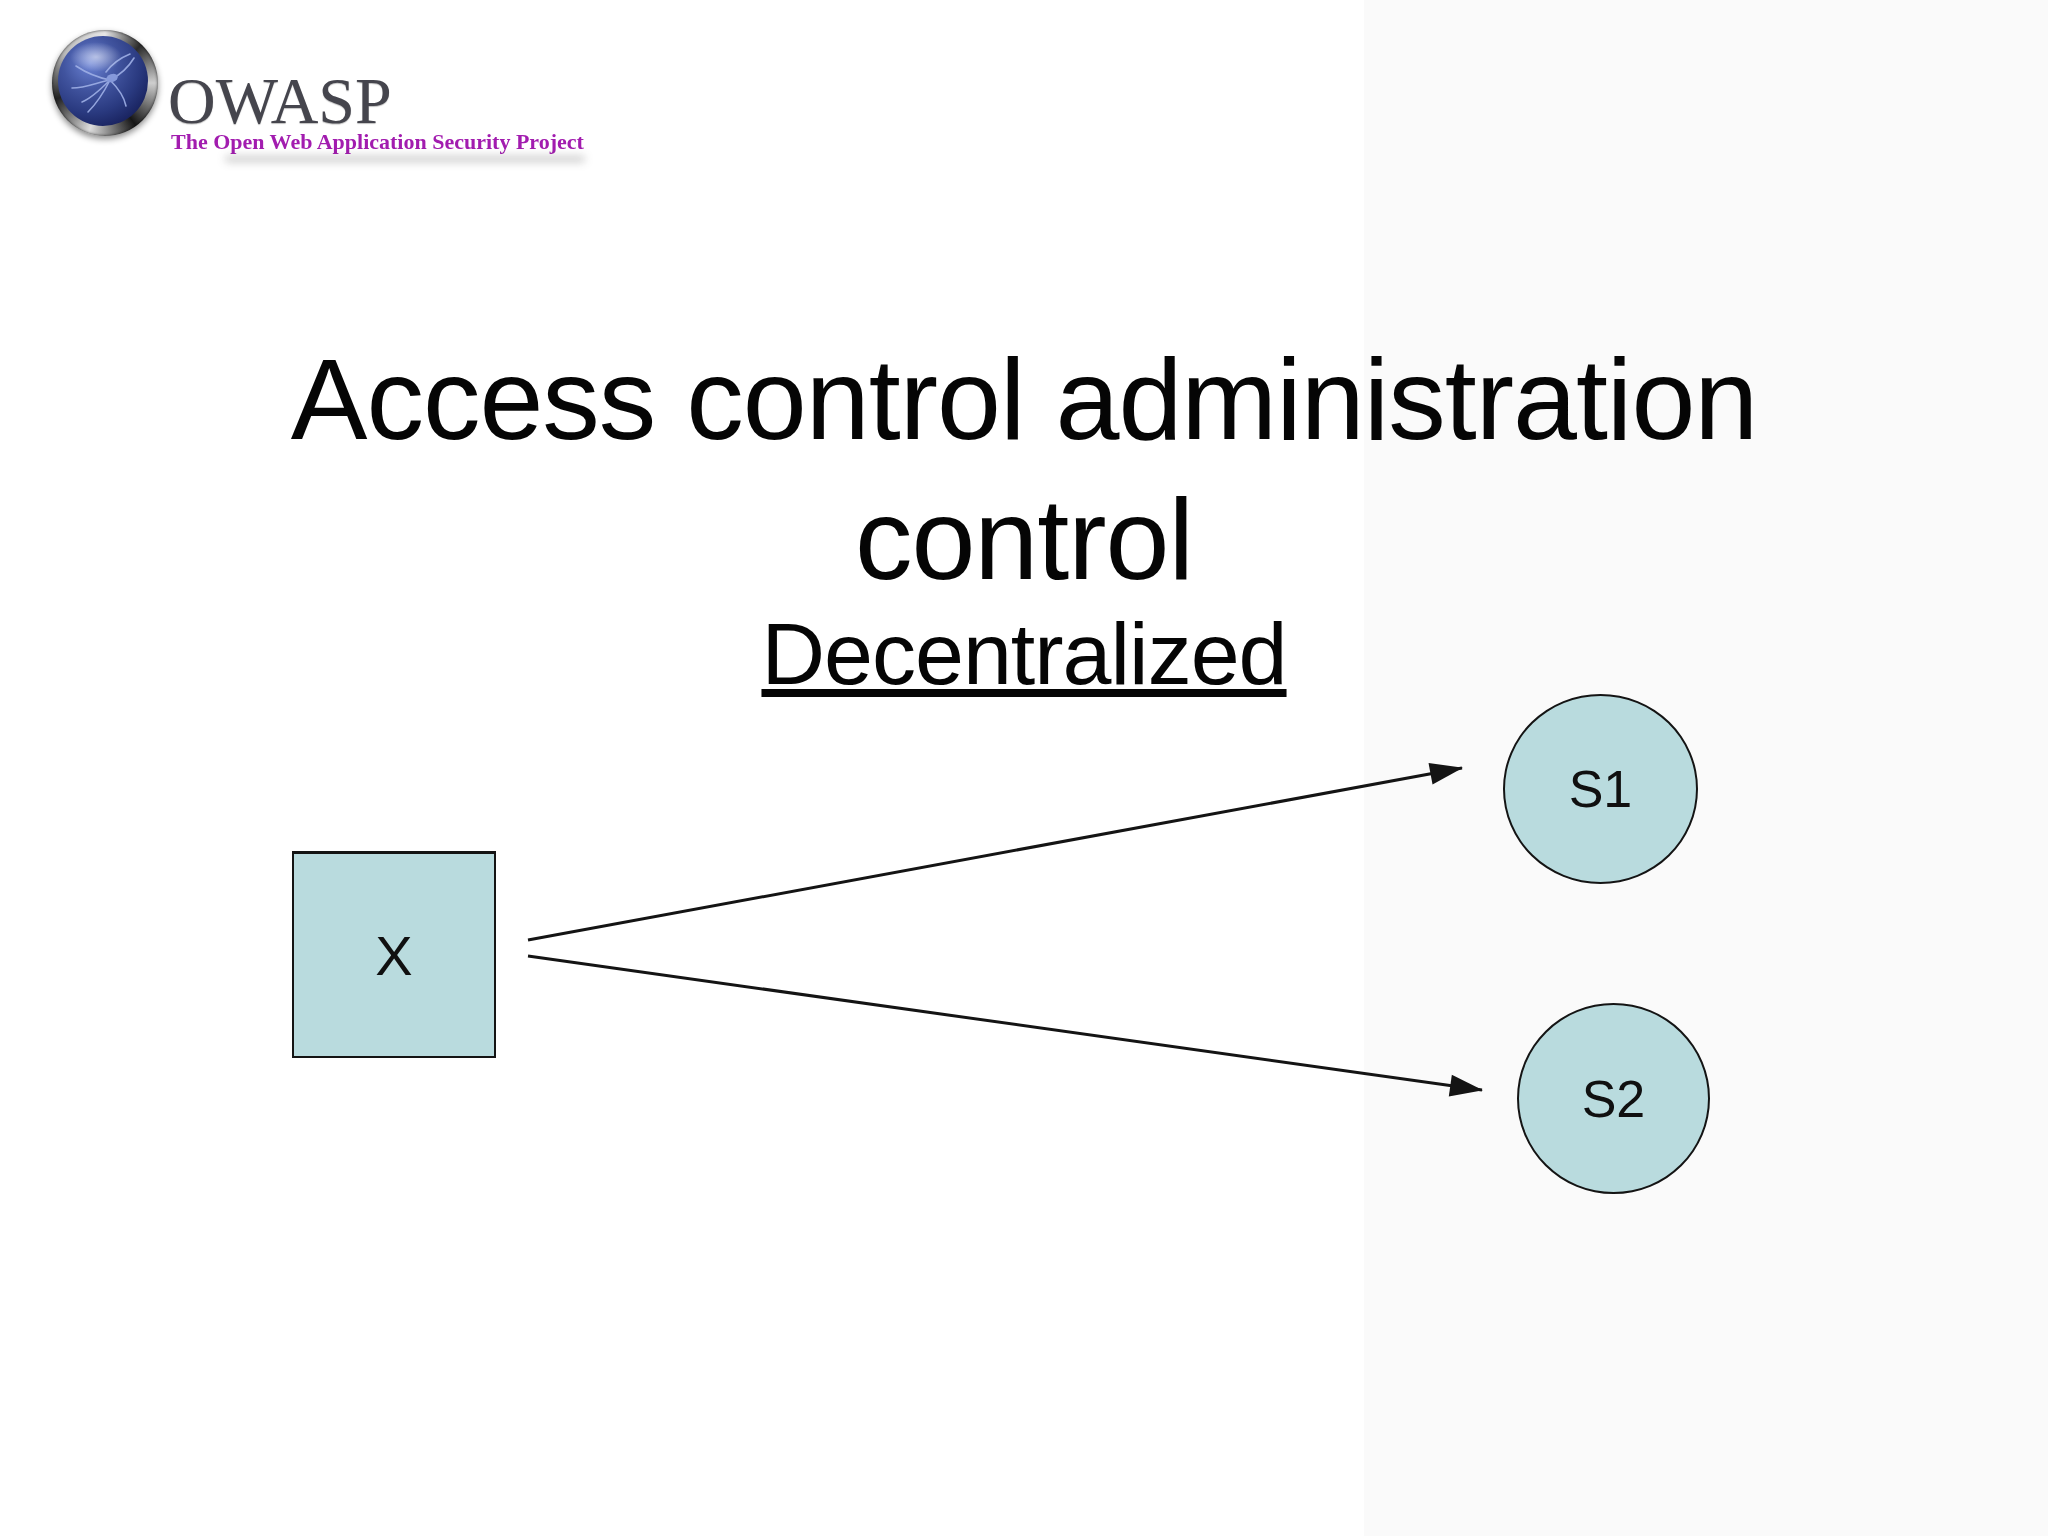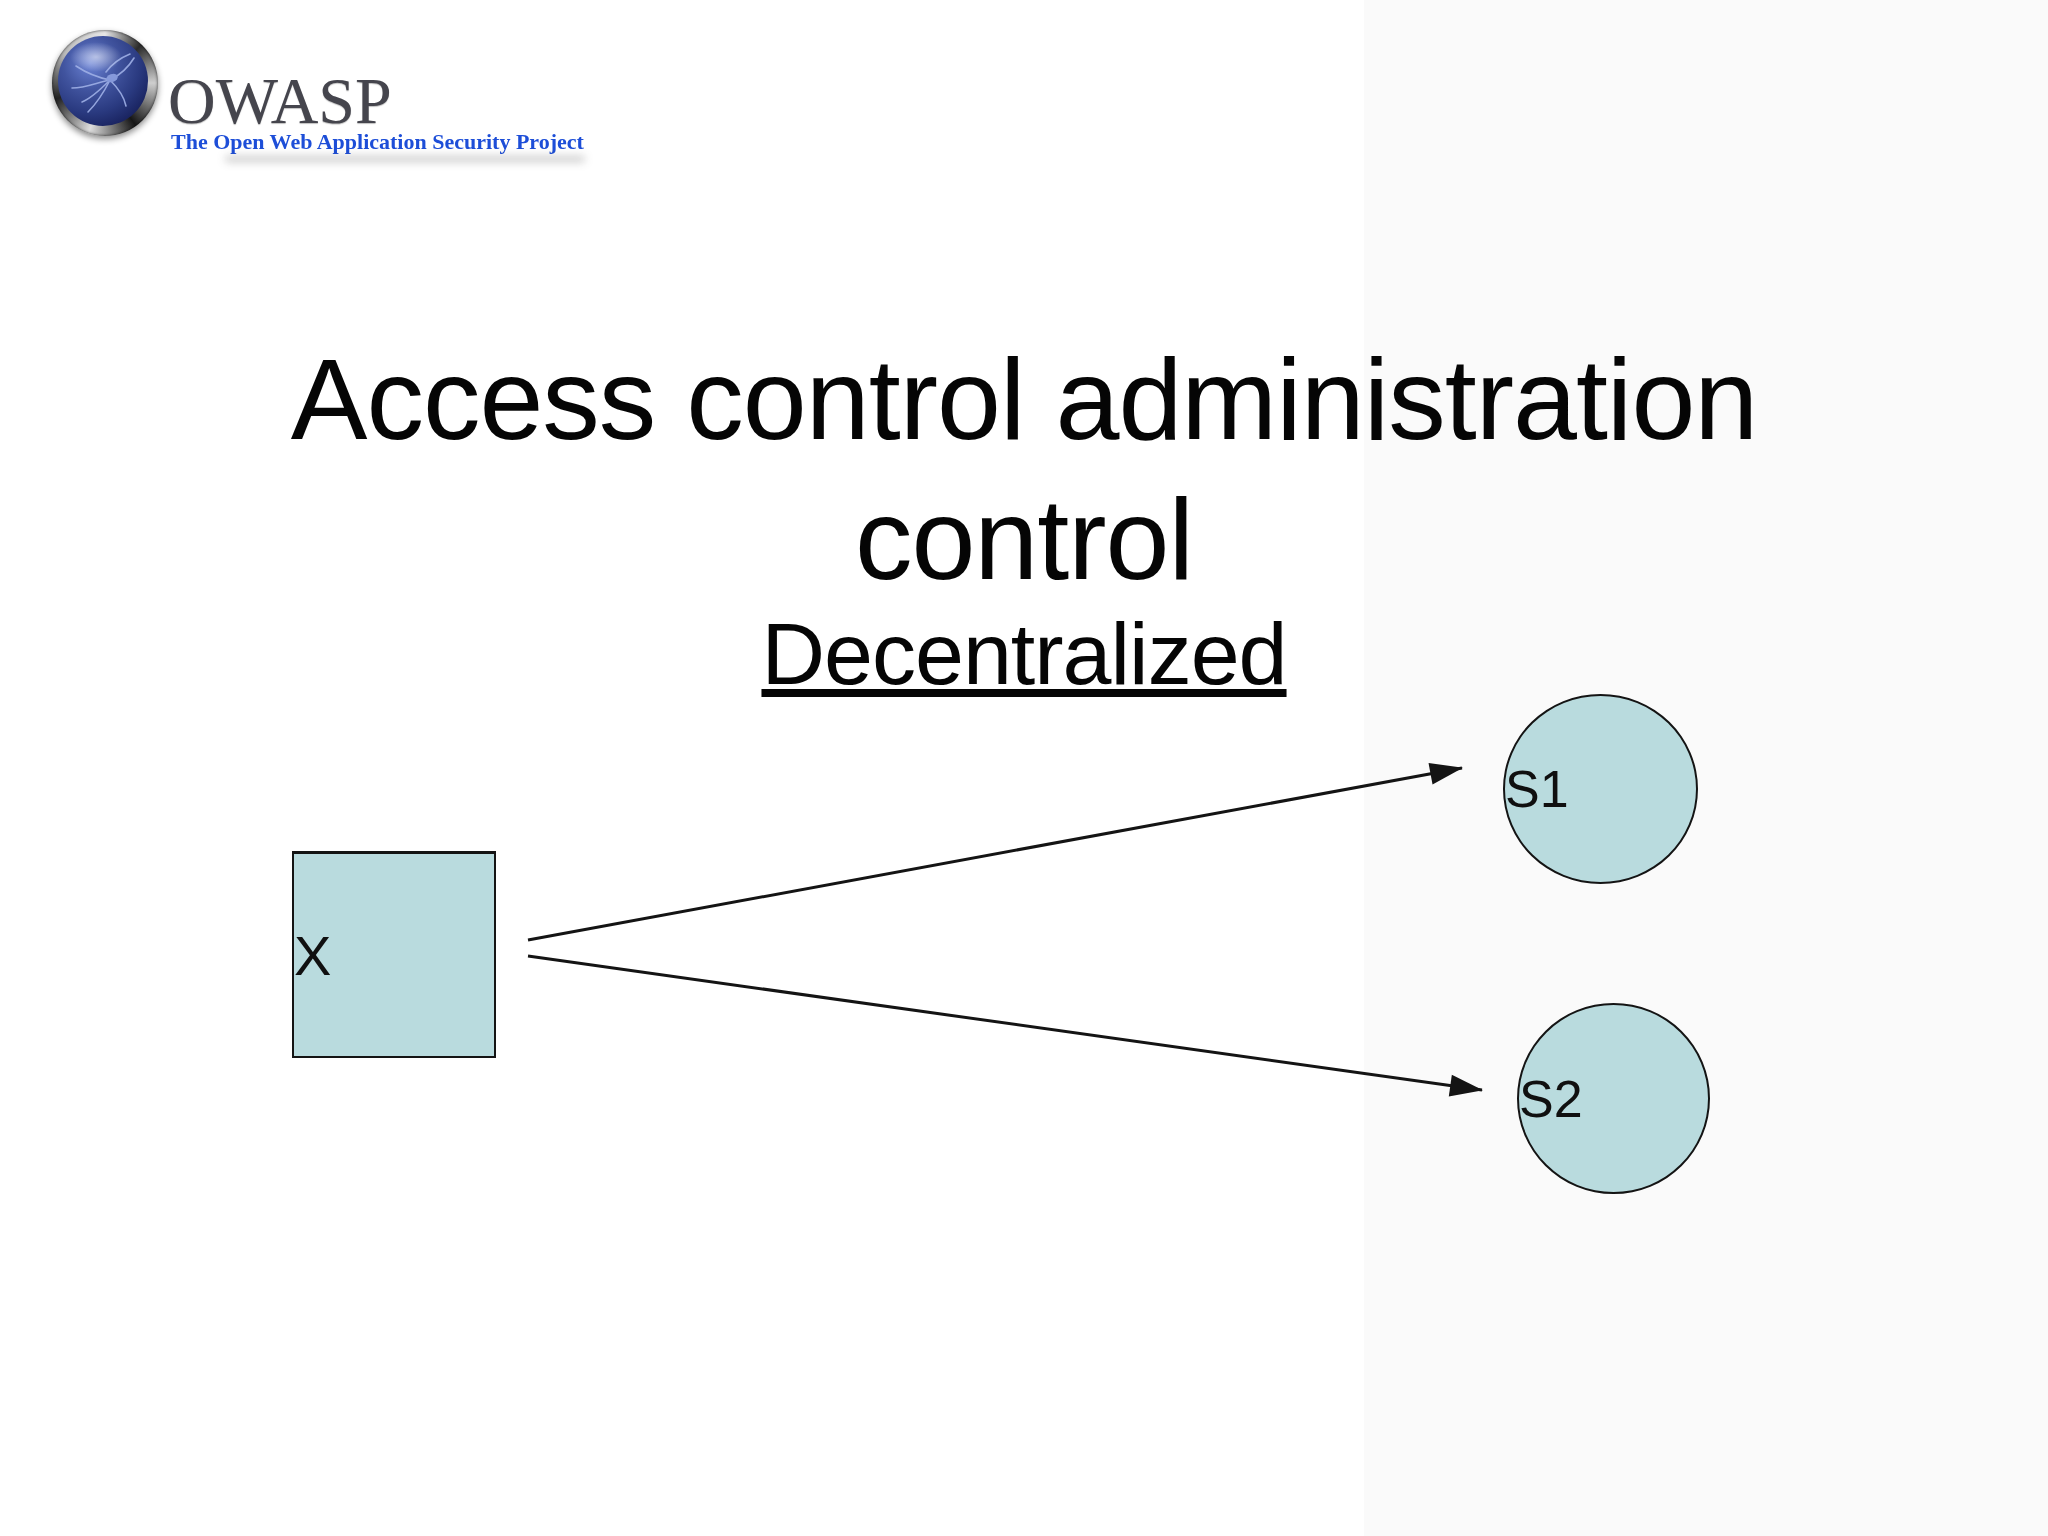--- a/index.html
+++ b/index.html
@@ -34,42 +34,42 @@
   }
   .wordmark{
     position:absolute;left:118px;top:40px;
     font-family:"Liberation Serif", serif;font-weight:400;font-size:66px;line-height:1;
     color:#45454d;letter-spacing:0px;
     text-shadow:0 1px 1px rgba(0,0,0,0.25);
   }
   .tagline{
     position:absolute;left:121px;top:103px;
     font-family:"Liberation Serif", serif;font-weight:700;font-size:22px;line-height:1;
-    color:#1d4ed8;
+    color:#a21caf;
   }
   .tagline-smudge{
     position:absolute;left:175px;top:128px;width:360px;height:6px;
     background:rgba(40,40,40,0.25);filter:blur(4px);border-radius:3px;
   }
 
   
   .title{
     position:absolute;left:0;top:330px;width:2048px;
     text-align:center;font-size:115px;line-height:1.215;
     color:#050505;letter-spacing:-1px;
   }
   .subtitle{
     position:absolute;left:0;top:608px;width:2048px;
     text-align:center;font-size:88px;line-height:1.05;
     color:#050505;letter-spacing:-1px;text-decoration:underline;
   }
 
   
   .node{
-    position:absolute;display:flex;align-items:center;justify-content:flex-start;
+    position:absolute;display:flex;align-items:center;justify-content:center;
     background:#b9dbde;border:2px solid #141414;box-sizing:border-box;
     color:#101010;
   }
   .node-square{left:292px;top:851px;width:204px;height:207px;font-size:56px;border-top-width:3px;}
   .node-circle{border-radius:50%;font-size:52px;}
   .node-s1{left:1503px;top:694px;width:195px;height:190px;}
   .node-s2{left:1517px;top:1003px;width:193px;height:191px;}
   .edges{position:absolute;left:0;top:0;width:2048px;height:1536px;pointer-events:none;}
 </style>
 </head>

